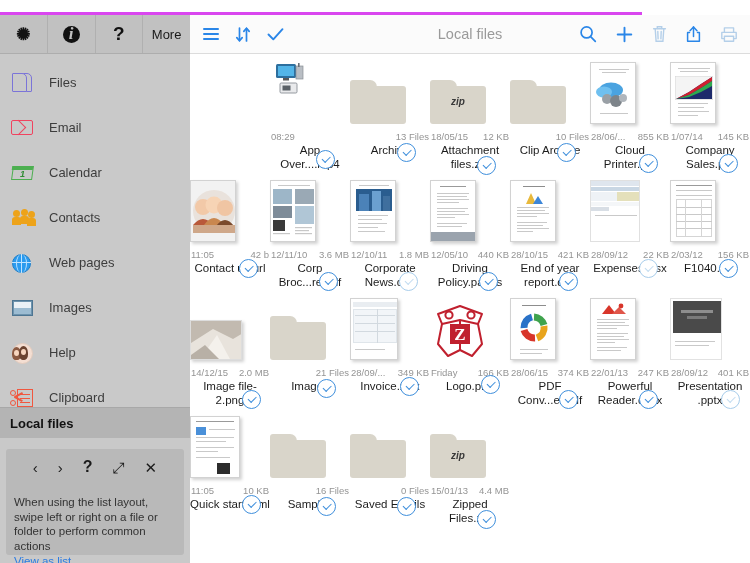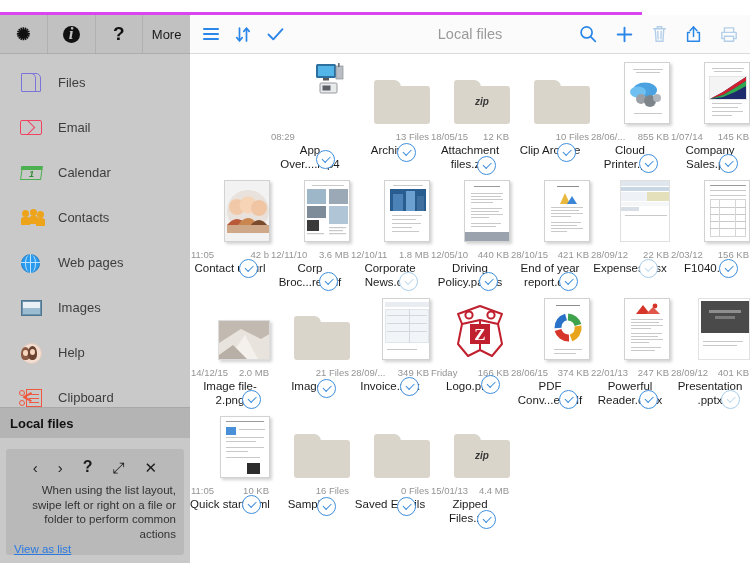--- a/index.html
+++ b/index.html
@@ -49,21 +49,21 @@
   }
   .stb:last-child{ border-right:none; font-size:13px; font-weight:normal; color:#1a1a1a;}
   .gear-g{ font-size:17px; line-height:1;}
   .info-g{ font-family:"Liberation Serif", serif; font-style:italic; font-weight:bold; font-size:17px;
     width:17px;height:17px;border-radius:50%;background:#111;color:#c1c1c1;
     display:flex;align-items:center;justify-content:center;}
   .quest-g{ font-size:19px; font-weight:bold;}
 
   .navlist{ padding-top:6px; }
   .navitem{
-    height:45px; display:flex; align-items:center; padding-left:18px; gap:12px;
+    height:45px; display:flex; align-items:center; padding-left:9px; gap:12px;
     cursor:pointer;
   }
   .navitem .label{ font-size:13px; color:#3d3d3d; }
   .nav-ico{ width:28px; height:26px; position:relative; flex:0 0 28px;}
 
   
   .ic-files .p1,.ic-files .p2{ position:absolute; width:15px; height:19px; border:1.6px solid #7b74d8;
     border-radius:1px; background:#c9c9c9;}
   .ic-files .p1{ left:8px; top:3px; border-top-right-radius:5px;}
   .ic-files .p2{ left:3px; top:3px; border-top-right-radius:5px;}
@@ -119,21 +119,21 @@
     border-top:1px solid #a8a8a8;
   }
 
   .tip{
     position:absolute; left:6px; top:449px; width:178px; height:106px;
     background:#b9b9b9; border-radius:3px; padding:8px 8px 0 8px;
   }
   .tip-bar{ display:flex; align-items:center; justify-content:center; gap:20px; height:20px; color:#1a1a1a;}
   .tip-bar span{ font-size:15px; cursor:pointer; line-height:1;}
   .tip-bar .bold{ font-weight:bold; font-size:16px;}
-  .tip-txt{ margin-top:6px; font-size:11.5px; color:#333; line-height:14.5px;text-align:right;}
+  .tip-txt{ margin-top:18px; font-size:11.5px; color:#333; line-height:14.5px;}
   .tip-link{ margin-top:2px; font-size:11.5px; color:#2a7ae2; text-decoration:underline; cursor:pointer;}
 
   
   .maintoolbar{
     position:absolute; left:190px; top:15px; width:560px; height:39px;
     background:#fbfbfb; border-bottom:1px solid #dcdcdc;
     display:flex; align-items:center;
   }
   .mtb-left{ display:flex; align-items:center; gap:16px; margin-left:13px;}
   .mtb-right{ position:absolute; right:12px; display:flex; align-items:center; gap:19px;}
@@ -146,21 +146,21 @@
   .hamb{ width:16px; height:12px; display:flex; flex-direction:column; justify-content:space-between;}
   .hamb i{ display:block; height:2px; background:#2a86e8; border-radius:1px;}
 
   
   .filearea{
     position:absolute; left:190px; top:54px; width:560px; height:509px;
     background:#ffffff; overflow:hidden;
   }
   .row{ position:relative; height:120px; }
   .cell{ position:absolute; width:80px; top:0; text-align:center; cursor:pointer; }
-  .thumbwrap{ position:relative; height:70px; display:flex; align-items:flex-end; justify-content:flex-end;}
+  .thumbwrap{ position:relative; height:70px; display:flex; align-items:flex-end; justify-content:flex-start;}
   .badge{
     position:absolute; right:14px; bottom:-4px; width:19px; height:19px; border-radius:50%;
     background:#ffffff; border:1.6px solid #3f8fdc; display:flex; align-items:center; justify-content:center;
   }
   .badge.light{ border-color:#a8cdeb; }
   .badge .chk{ width:8px;height:4.5px; border-left:1.7px solid #3f8fdc; border-bottom:1.7px solid #3f8fdc;
     transform:rotate(-45deg); margin-top:-2px;}
   .badge.light .chk{ border-color:#c2dcf1;}
   .meta{ height:13px; display:flex; justify-content:space-between; align-items:center;
     font-size:9.5px; color:#949494; padding:0 1px; margin-top:6px;}

